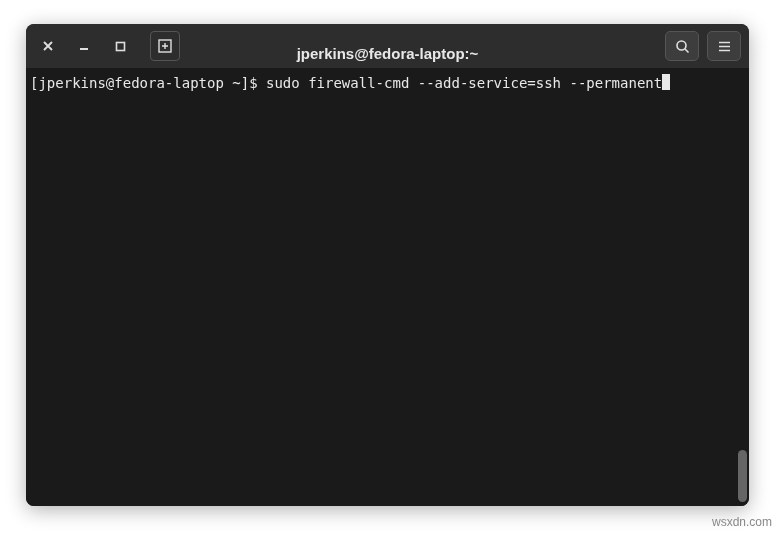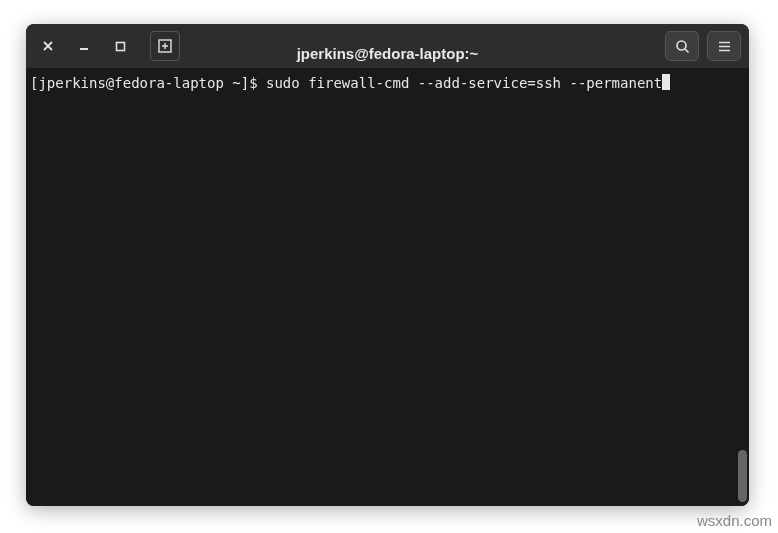--- a/index.html
+++ b/index.html
@@ -115,21 +115,21 @@
       bottom: 4px;
       width: 9px;
       height: 52px;
       background: #666;
       border-radius: 5px;
     }
     .watermark {
       position: absolute;
       right: 6px;
       bottom: 4px;
-      font-size: 15px;
+      font-size: 12px;
       color: #888;
       font-family: Arial, sans-serif;
     }
     svg {
       display: block;
     }
   </style>
 </head>
 <body>
 

